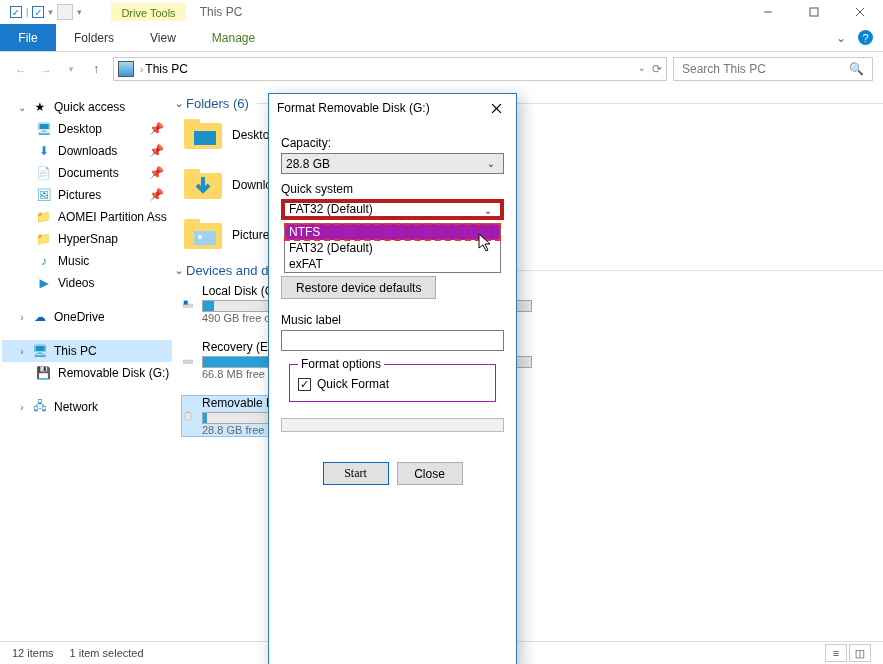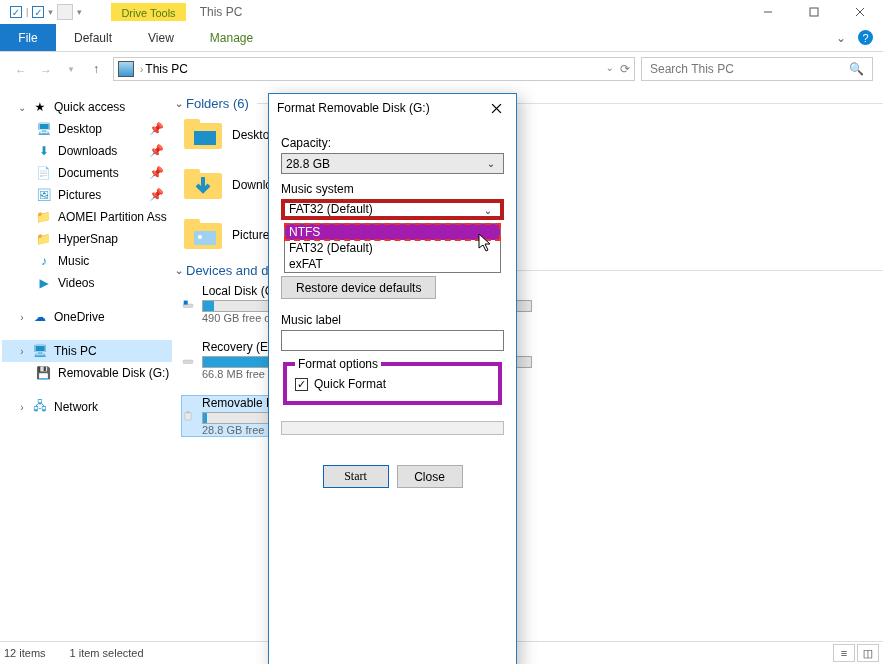--- a/index.html
+++ b/index.html
@@ -4,21 +4,21 @@
 <style>
   * { box-sizing: border-box; font-family: "Segoe UI", Arial, sans-serif; }
   body { margin:0; padding:0; width:883px; height:664px; background:#fff; position:relative; overflow:hidden; font-size:12px; color:#000; }
 
   
   .titlebar { height:24px; display:flex; align-items:center; }
   .qat { display:flex; align-items:center; gap:4px; padding-left:10px; }
   .qat .chk-shape { width:12px; height:12px; border:1px solid #2b79bd; display:inline-flex; align-items:center; justify-content:center; font-size:10px; color:#2b79bd; }
   .qat .mini-icon { width:16px; height:16px; background:#f0f0f0; border:1px solid #ccc; }
   .title-tabs { display:flex; margin-left:30px; }
-  .drive-tools { background:#fde047; color:#4a7c1f; font-size:11px; padding:4px 10px 2px; }
+  .drive-tools { background:#fef9c3; color:#4a7c1f; font-size:11px; padding:4px 10px 2px; }
   .title-text { color:#666; font-size:12px; padding:2px 14px; }
   .win-controls { margin-left:auto; display:flex; }
   .win-btn { width:46px; height:24px; display:flex; align-items:center;justify-content:center; color:#555;}
   .win-btn svg { width:10px; height:10px; }
 
   
   .ribbon { height:28px; display:flex; align-items:stretch; border-bottom:1px solid #d9d9d9; }
   .tab { padding:0 18px; display:flex; align-items:center; font-size:12px; color:#333; }
   .tab.file { background:#1979ca; color:#fff; width:56px; justify-content:center;}
   .tab.manage { color:#4a7c1f; }
@@ -27,21 +27,21 @@
 
   
   .navbar { height:34px; display:flex; align-items:center; padding:4px 10px; gap:6px; }
   .nav-arrows { display:flex; gap:3px; }
   .nav-arrow { width:22px; height:22px; display:flex;align-items:center;justify-content:center;color:#b0b0b0;}
   .nav-arrow.enabled{ color:#555;}
   .address-box { flex:1; height:24px; border:1px solid #ccc; display:flex; align-items:center; padding:0 4px; }
   .addr-icon { width:16px; height:16px; background:linear-gradient(#a9d8f0,#3d97d4); border:1px solid #555; margin-right:4px; }
   .addr-sep { color:#888; margin:0 2px; font-size:10px;}
   .addr-ctrls { margin-left:auto; display:flex; gap:6px;color:#888;}
-  .search-box { width:232px; height:24px; border:1px solid #ccc; display:flex; align-items:center; padding:0 8px; color:#777; }
+  .search-box { width:200px; height:24px; border:1px solid #ccc; display:flex; align-items:center; padding:0 8px; color:#777; }
   .search-box .mag { margin-left:auto; color:#666; }
 
   
   .main { display:flex; height:555px; }
   .sidebar { width:172px; padding:10px 0 0 2px; }
   .side-group { margin-bottom:12px; }
   .side-item { display:flex; align-items:center; height:22px; padding-left:16px; gap:6px; }
   .side-sub { padding-left:34px; }
   .side-item.selected { background:#cce8ff; }
   .side-chev { width:8px; font-size:10px; color:#666; display:inline-block; text-align:center;}
@@ -57,42 +57,42 @@
   .drive-list { margin-left:10px; }
   .drive-item { display:flex; align-items:center; gap:8px; margin-bottom:8px; }
   .drive-item.sel { background:#cce8ff; outline:1px solid #8cc3f2; }
   .drive-icon { width:42px; height:36px; }
   .drive-text { display:flex; flex-direction:column; }
   .drive-bar { width:140px; height:12px; border:1px solid #aaa; background:#e8e8e8; margin-top:2px; position:relative;}
   .drive-fill { height:100%; background:#26a0da; }
   .drive-sub { color:#666; font-size:11px; }
 
   
-  .statusbar { position:absolute; bottom:0; left:0; right:0; height:23px; border-top:1px solid #ddd; display:flex; align-items:center; padding:0 4px; gap:24px; color:#444; font-size:11px; }
+  .statusbar { position:absolute; bottom:0; left:0; right:0; height:23px; border-top:1px solid #ddd; display:flex; align-items:center; padding:0 12px; gap:16px; color:#444; font-size:11px; }
   .view-icons { margin-left:auto; display:flex; gap:2px;}
   .view-btn { width:22px;height:18px;border:1px solid #ccc;display:flex;align-items:center;justify-content:center;}
 
   
   .dialog { position:absolute; top:93px; left:268px; width:249px; height:578px; background:#fff; border:1px solid #2b79bd; box-shadow:4px 4px 16px rgba(0,0,0,.25); }
   .dlg-title { height:28px; display:flex; align-items:center; padding:0 8px; font-size:12px;}
   .dlg-close { margin-left:auto; width:24px;height:20px;display:flex;align-items:center;justify-content:center;}
   .dlg-body { padding:6px 12px; }
   .field-label { font-size:12px; margin:8px 0 3px; }
   .combo { position:relative; width:100%; height:21px; border:1px solid #7a7a7a; background:#e9e9e9; display:flex; align-items:center; padding:0 4px; font-size:12px;}
   .combo .drop { margin-left:auto; width:16px; text-align:center; color:#333; font-size:10px;}
   .combo.open { background:#fff; border:4px solid #b91c1c;align-items:flex-end; }
   .dropdown-panel { position:absolute; top:20px; left:-1px; width:calc(100% + 2px); background:#fff; border:1px solid #7a7a7a; z-index:5;}
   .dd-opt { padding:1px 4px; font-size:12px; }
   .dd-opt.sel { background:#a21caf; color:#fff; position:relative;}
   .red-dash { position:absolute; inset:-1px; border:2px dashed #e32; pointer-events:none; }
   .dlg-btn { height:23px; border:1px solid #adadad; background:#e1e1e1; padding:0 14px; font-size:12px; }
   .dlg-btn.primary { border:1px solid #0a64c0;font-family:Liberation Serif, serif; }
   .btn-row { display:flex; justify-content:center; gap:8px; margin-top:30px;}
   .text-input { width:100%; height:21px; border:1px solid #7a7a7a; padding:0 4px;}
-  fieldset.fmt { border:4px solid #a21caf; margin:6px 2px 0; padding:6px 8px 10px; }
+  fieldset.fmt { border:1px solid #a21caf; margin:6px 8px 0; padding:6px 8px 10px; }
   fieldset.fmt legend { font-size:12px; padding:0 3px;}
   .chk-row { display:flex; align-items:center; gap:6px; font-size:12px;}
   .chk-box { width:13px;height:13px;border:1px solid #333;display:inline-flex;align-items:center;justify-content:center;font-size:11px;color:#000;}
   .progress-slot { height:14px; border:1px solid #bcbcbc; background:#f0f0f0; margin-top:16px;}
   .restore-btn-row { margin-top:10px; }
 
   
   .cursor-pointer { position:absolute; top:233px; left:478px; z-index:50; }
 </style>
 </head>
@@ -126,21 +126,21 @@
         <svg viewBox="0 0 10 10">
           <line x1="1" y1="1" x2="9" y2="9" stroke="#555"></line>
           <line x1="9" y1="1" x2="1" y2="9" stroke="#555"></line>
         </svg>
       </div>
   </div>
 </div>
 
 <div class="ribbon">
   <div class="tab file">File</div>
-  <div class="tab">Default</div>
+  <div class="tab">Folders</div>
   <div class="tab">View</div>
   <div class="tab manage">Manage</div>
   <div class="ribbon-right">
     <span style="color:#666;">⌄</span>
     <span class="help-icon">?</span>
   </div>
 </div>
 
 <div class="navbar">
   <div class="nav-arrows">
@@ -397,21 +397,21 @@
         </svg>
       </div>
   </div>
   <div class="dlg-body">
     <div class="field-label">Capacity:</div>
     <div class="combo">
       <span>28.8 GB</span>
       <span class="drop">⌄</span>
     </div>
 
-    <div class="field-label">Music system</div>
+    <div class="field-label">Quick system</div>
     <div class="combo open">
       <span>FAT32 (Default)</span>
       <span class="drop">⌄</span>
       <div class="dropdown-panel">
         <div class="dd-opt sel">
           <span>NTFS</span>
           <div class="red-dash"></div>
         </div>
         <div class="dd-opt">FAT32 (Default)</div>
         <div class="dd-opt">exFAT</div>

